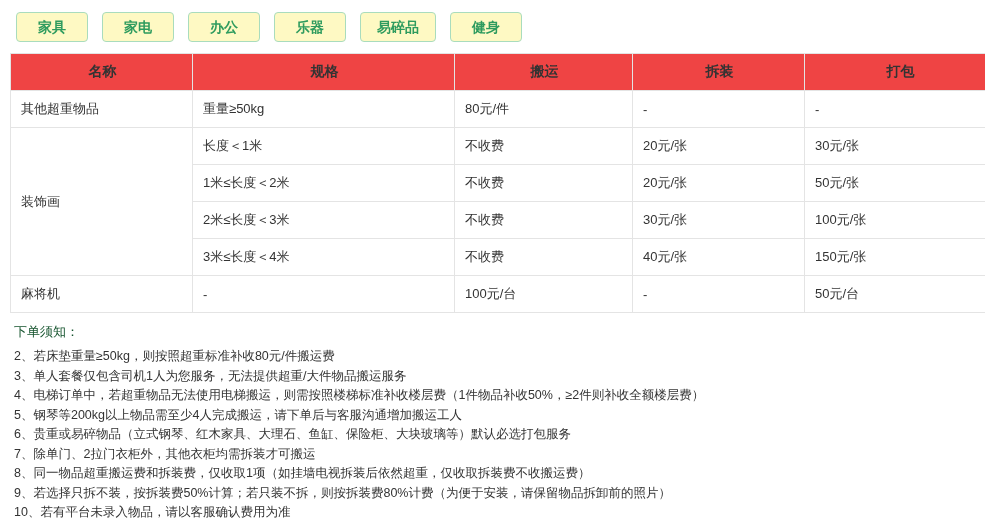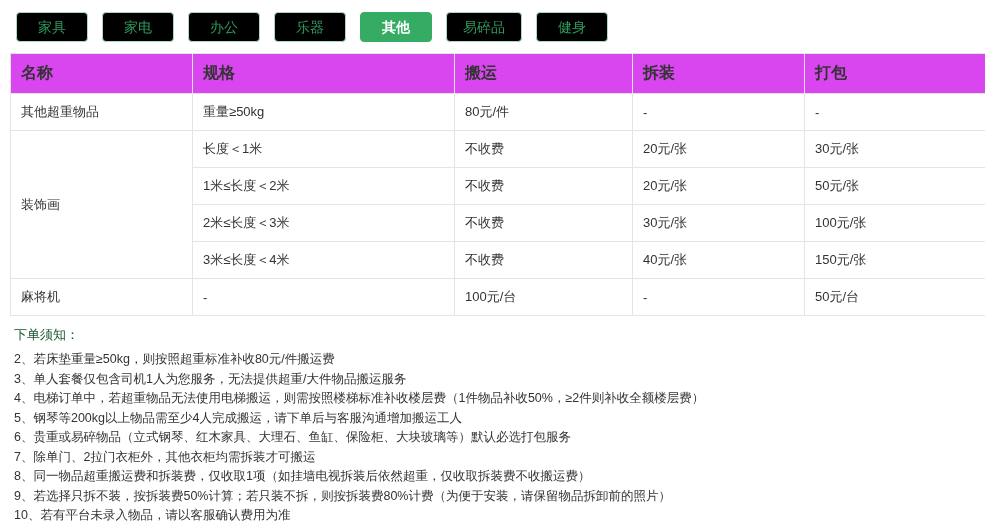--- a/index.html
+++ b/index.html
@@ -31,26 +31,27 @@
     box-sizing: border-box;
   }
   .tab {
     min-width: 72px;
     height: 30px;
     line-height: 28px;
     padding: 0 16px;
     text-align: center;
     border: 1px solid #a9dcbd;
     border-radius: 4px;
-    background: #000000;
+    background: #fef9c3;
     color: #2e9b5e;
     font-size: 14px;
     cursor: pointer;
     white-space: nowrap;
     box-sizing: border-box;
+    font-weight: bold;
   }
   .tab.active {
     background: #35ab63;
     border-color: #35ab63;
     color: #ffffff;
     font-weight: bold;
   }
 
   
   .table-wrap {
@@ -68,23 +69,24 @@
     padding: 9px 8px 9px 10px;
     text-align: left;
     vertical-align: middle;
     font-size: 13px;
     color: #333333;
     font-weight: normal;
     box-sizing: border-box;
   }
   table.price thead th {
     font-weight: bold;
-    font-size: 16px;
-    background: #d946ef;
+    font-size: 14px;
+    background: #ef4444;
     height: 34px;
+    text-align: center;
   }
   table.price tbody td {
     height: 35px;
   }
   .col-name   { width: 182px; }
   .col-spec   { width: 262px; }
   .col-move   { width: 178px; }
   .col-dis    { width: 172px; }
   .col-pack   { width: 190px; }
 
@@ -114,21 +116,20 @@
 </head>
 <body>
 
 <div class="page">
 
   <div class="tabs">
       <div class="tab">家具</div>
       <div class="tab">家电</div>
       <div class="tab">办公</div>
       <div class="tab">乐器</div>
-      <div class="tab active">其他</div>
       <div class="tab">易碎品</div>
       <div class="tab">健身</div>
     </div>
 
   <div class="table-wrap">
     <table class="price">
       <colgroup>
         <col class="col-name">
         <col class="col-spec">
         <col class="col-move">

